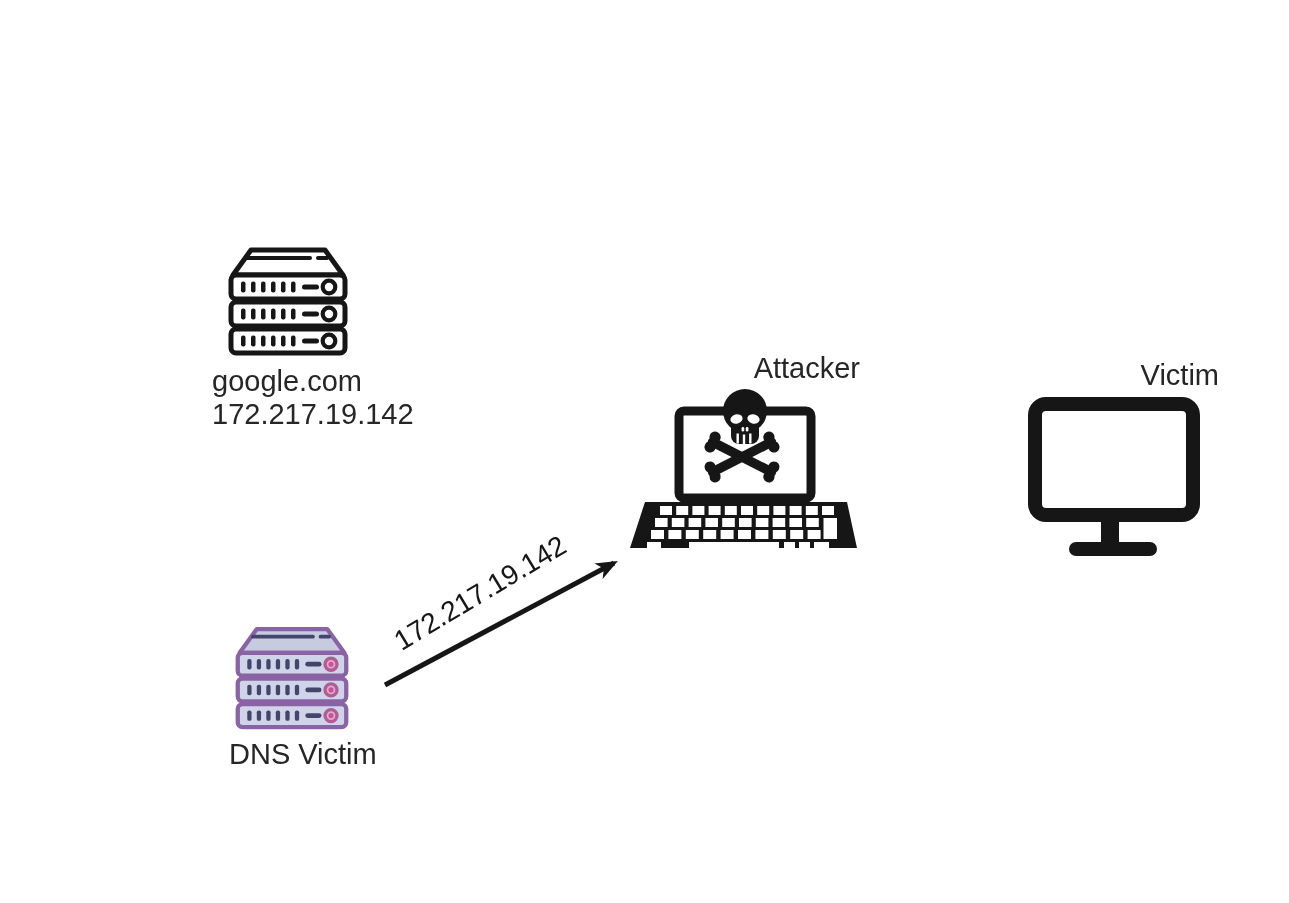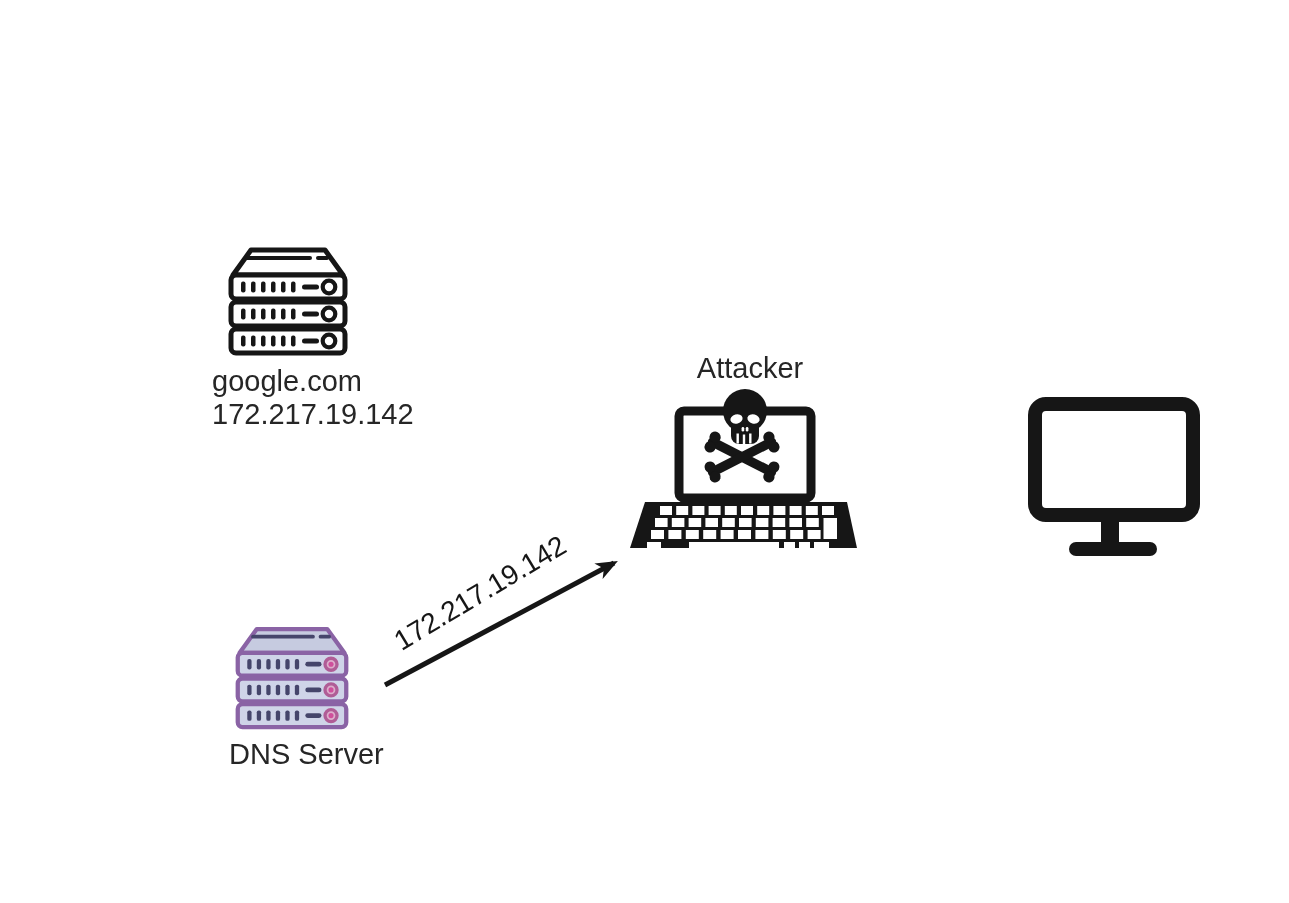--- a/index.html
+++ b/index.html
@@ -6,21 +6,21 @@
     --background:#ffffff; --ink:#161616; --text:#262626;
     --dns-outline:#8a63a5; --dns-lid-fill:#c6cbe0; --dns-shelf-fill:#cfd4e8;
     --dns-tick:#45456b; --dns-circle-ring:#b05d96; --dns-circle-fill:#dcaecb; --dns-circle-dot:#cf4f9b;
   }
   *{box-sizing:border-box;margin:0;padding:0}
   html,body{background:var(--background)}
   .canvas{position:relative;width:1289px;height:893px;background:var(--background);overflow:hidden;
           font-family:"Liberation Sans",sans-serif;color:var(--text)}
   .abs{position:absolute}
   .node-label{font-size:29px;line-height:33px;color:var(--text);white-space:nowrap}
-  .center{text-align:center}
+  .center{text-align:right}
 
   
   .srv-black .s-lid,.srv-black .s-shelf{fill:#fff;stroke:var(--ink);stroke-width:5;stroke-linejoin:round}
   .srv-black .s-lidline{stroke:var(--ink);stroke-width:4;stroke-linecap:round}
   .srv-black .s-tick,.srv-black .s-dash{fill:var(--ink)}
   .srv-black .s-ring{fill:#fff;stroke:var(--ink);stroke-width:4.2}
   .srv-black .s-dot{display:none}
 
   .srv-color .s-lid{fill:var(--dns-lid-fill);stroke:var(--dns-outline);stroke-width:4.5;stroke-linejoin:round}
   .srv-color .s-shelf{fill:var(--dns-shelf-fill);stroke:var(--dns-outline);stroke-width:4.5}
@@ -134,21 +134,21 @@
           <rect class="s-tick" x="45" y="89.5" width="4.5" height="11" rx="2"></rect>
           <rect class="s-tick" x="55" y="89.5" width="4.5" height="11" rx="2"></rect>
           <rect class="s-tick" x="65" y="89.5" width="4.5" height="11" rx="2"></rect>
         <rect class="s-dash" x="76" y="92.5" width="17" height="5" rx="2.5"></rect>
         <circle class="s-ring" cx="103" cy="95" r="6.3"></circle>
           <circle class="s-dot" cx="103" cy="95" r="2.7"></circle>
       </g>
     </svg>
   </div>
   <div class="abs node-label" style="left:229px;top:737px;line-height:35px">
-    <div>DNS Server</div>
+    <div>DNS Victim</div>
   </div>
 
   <div class="abs node-label center" style="left:640px;top:352px;width:220px">Attacker</div>
   <svg class="abs" style="left:628px;top:384px" width="232" height="172" viewBox="0 0 232 172">
 
     <rect class="lap-screen" x="51" y="27" width="132" height="87" rx="5"></rect>
 
     <circle class="ink" cx="117" cy="27" r="22"></circle>
     <rect class="ink" x="103" y="36" width="28" height="24" rx="8"></rect>
     <ellipse class="paper" cx="108.5" cy="35" rx="6.2" ry="4.6" transform="rotate(-15 108.5 35)"></ellipse>
@@ -209,20 +209,21 @@
         <rect class="key" x="162.2" y="146" width="13" height="9"></rect>
         <rect class="key" x="179.6" y="146" width="13" height="9"></rect>
       <rect class="key" x="19" y="158" width="14" height="7.5"></rect>
       <rect class="key" x="61" y="158" width="90" height="7.5"></rect>
       <rect class="key" x="156" y="158" width="11" height="7.5"></rect>
         <rect class="key" x="171" y="158" width="11" height="7.5"></rect>
         <rect class="key" x="186" y="158" width="15" height="7.5"></rect>
     </g>
   </svg>
 
+  <div class="abs node-label center" style="left:999px;top:359px;width:220px">Victim</div>
   <svg class="abs" style="left:1020px;top:390px" width="184" height="170" viewBox="0 0 184 170">
     <rect class="mon-screen" x="15" y="14" width="158" height="111" rx="11"></rect>
     <rect class="ink" x="81" y="125" width="18" height="28"></rect>
     <rect class="ink" x="49" y="152" width="88" height="14" rx="7"></rect>
   </svg>
 
   <svg class="abs" style="left:362px;top:530px" width="285" height="172" viewBox="0 0 285 172">
     <defs>
       <marker id="ah" viewBox="0 0 10 8" markerWidth="22" markerHeight="18" refX="8" refY="4" orient="auto" markerUnits="userSpaceOnUse">
         <path d="M0 0 L10 4 L0 8 L2.8 4 Z" fill="#161616"></path>

